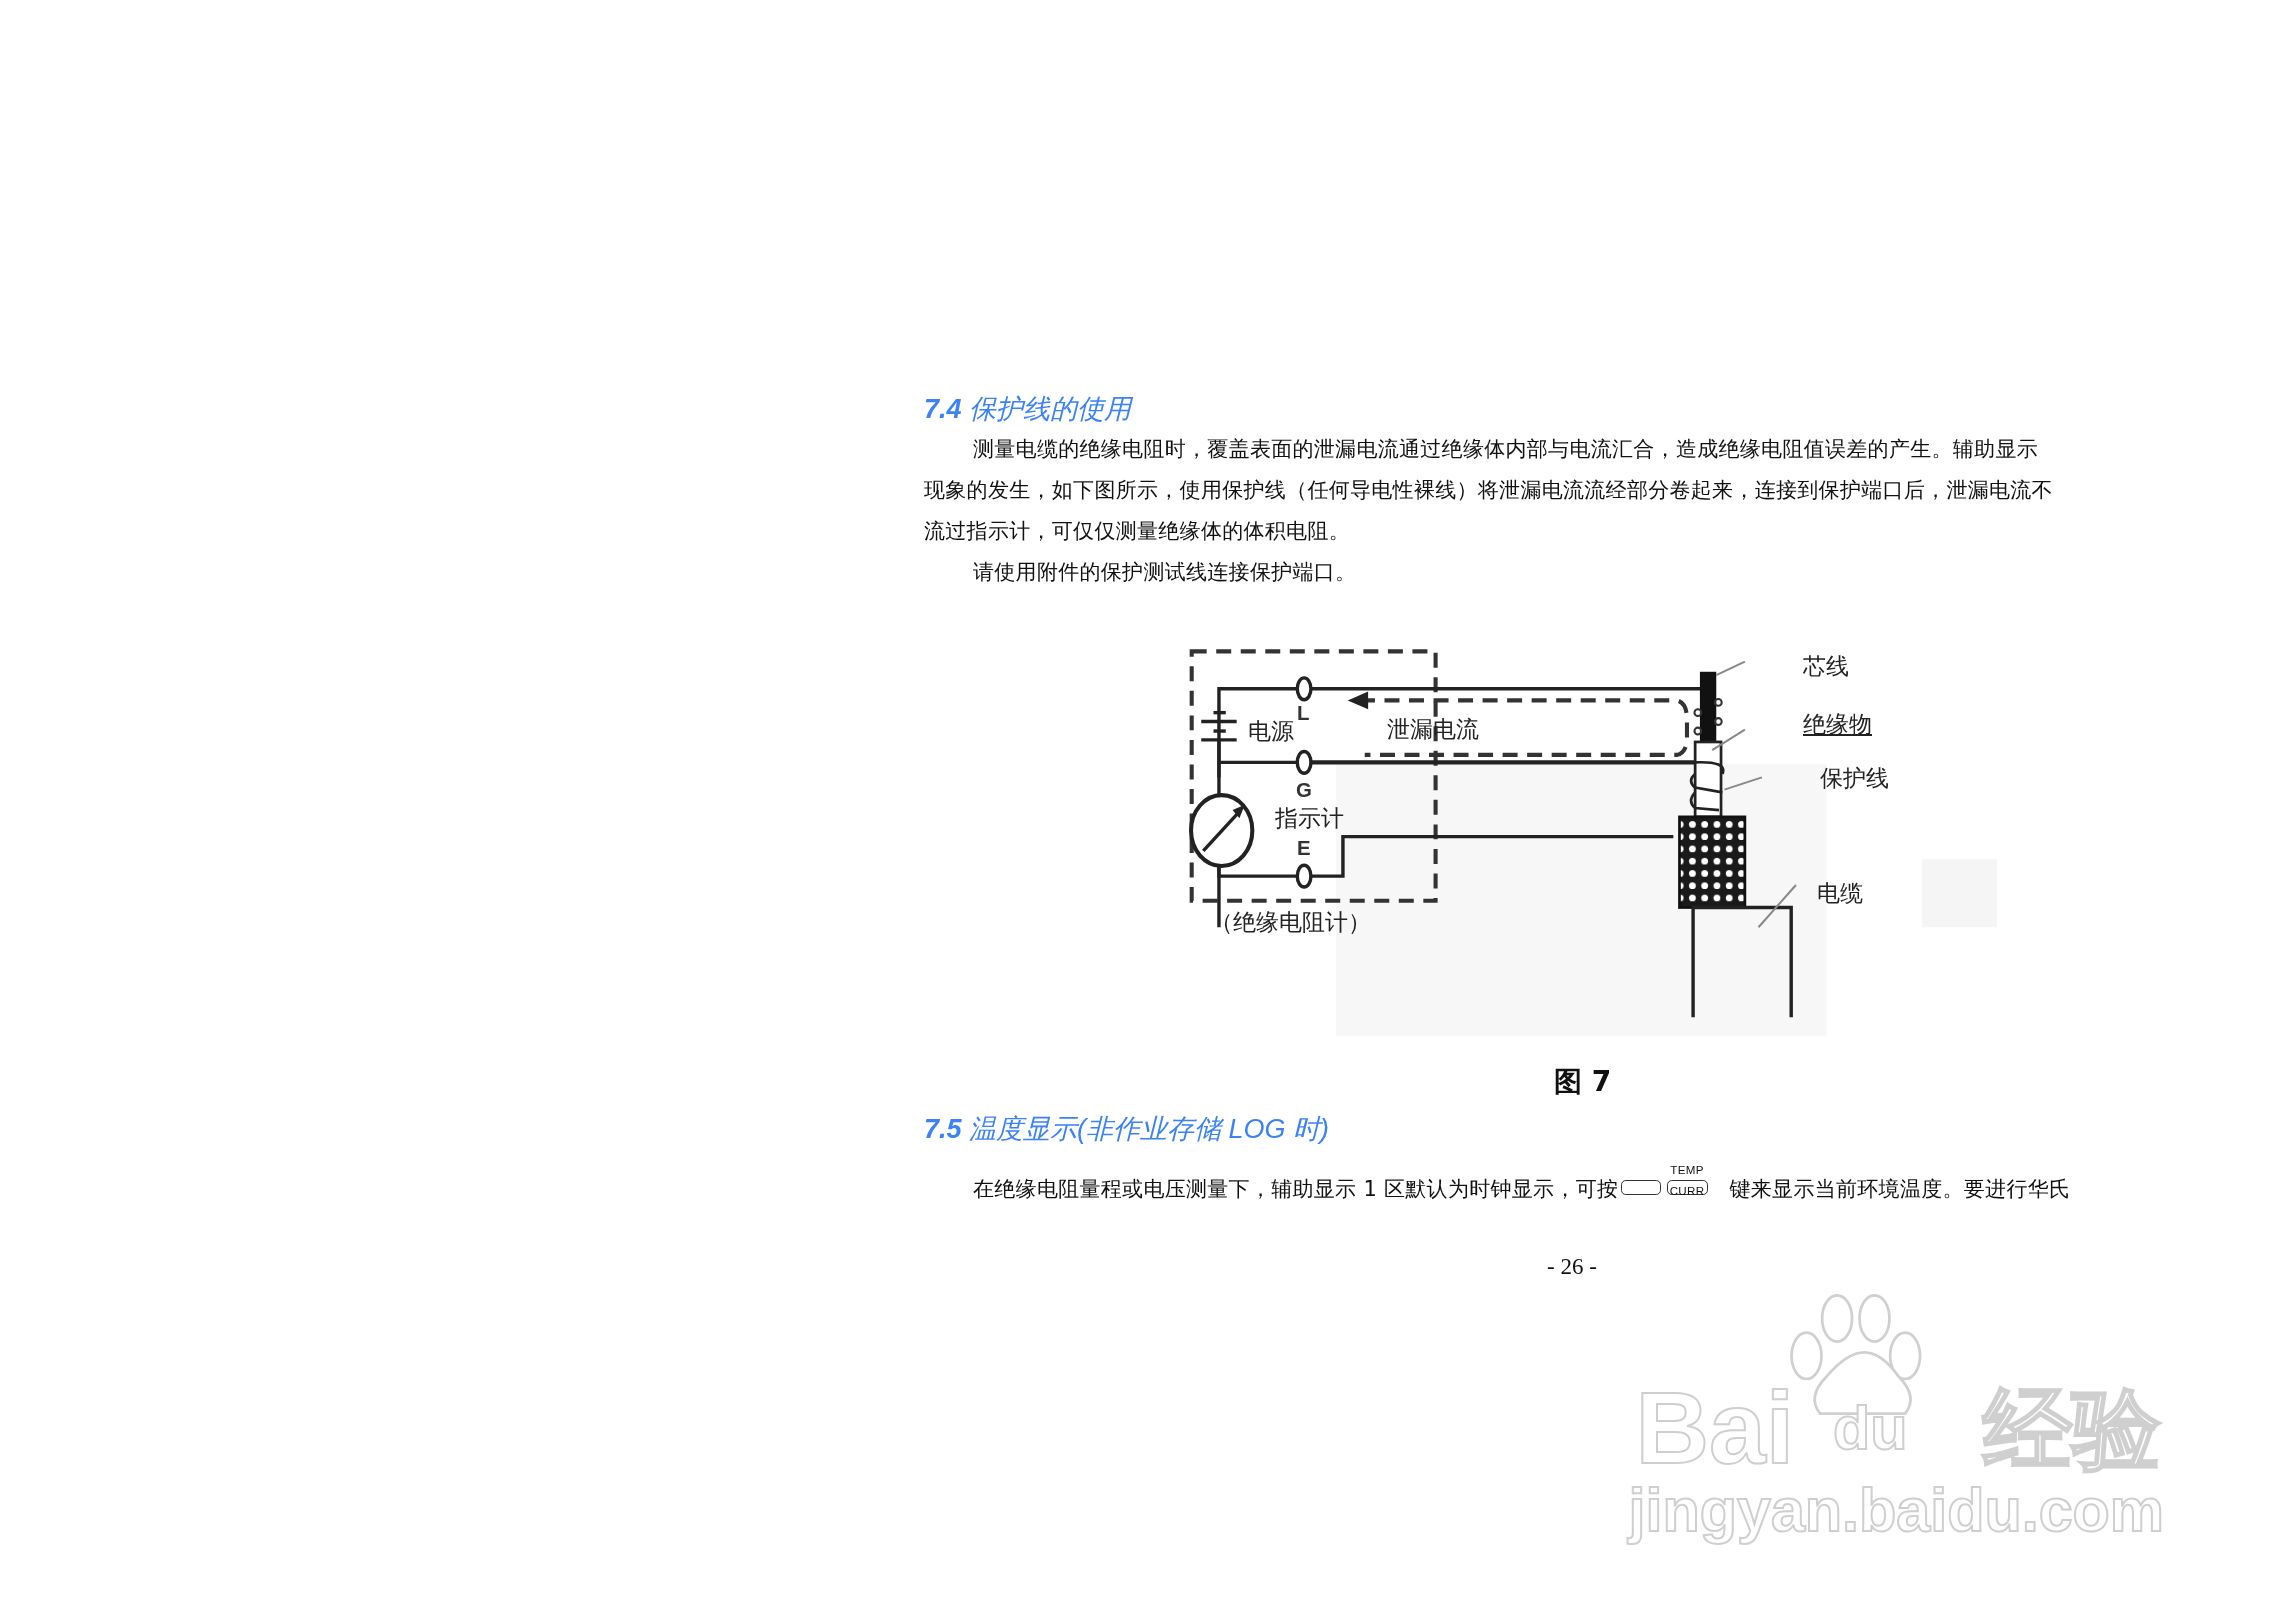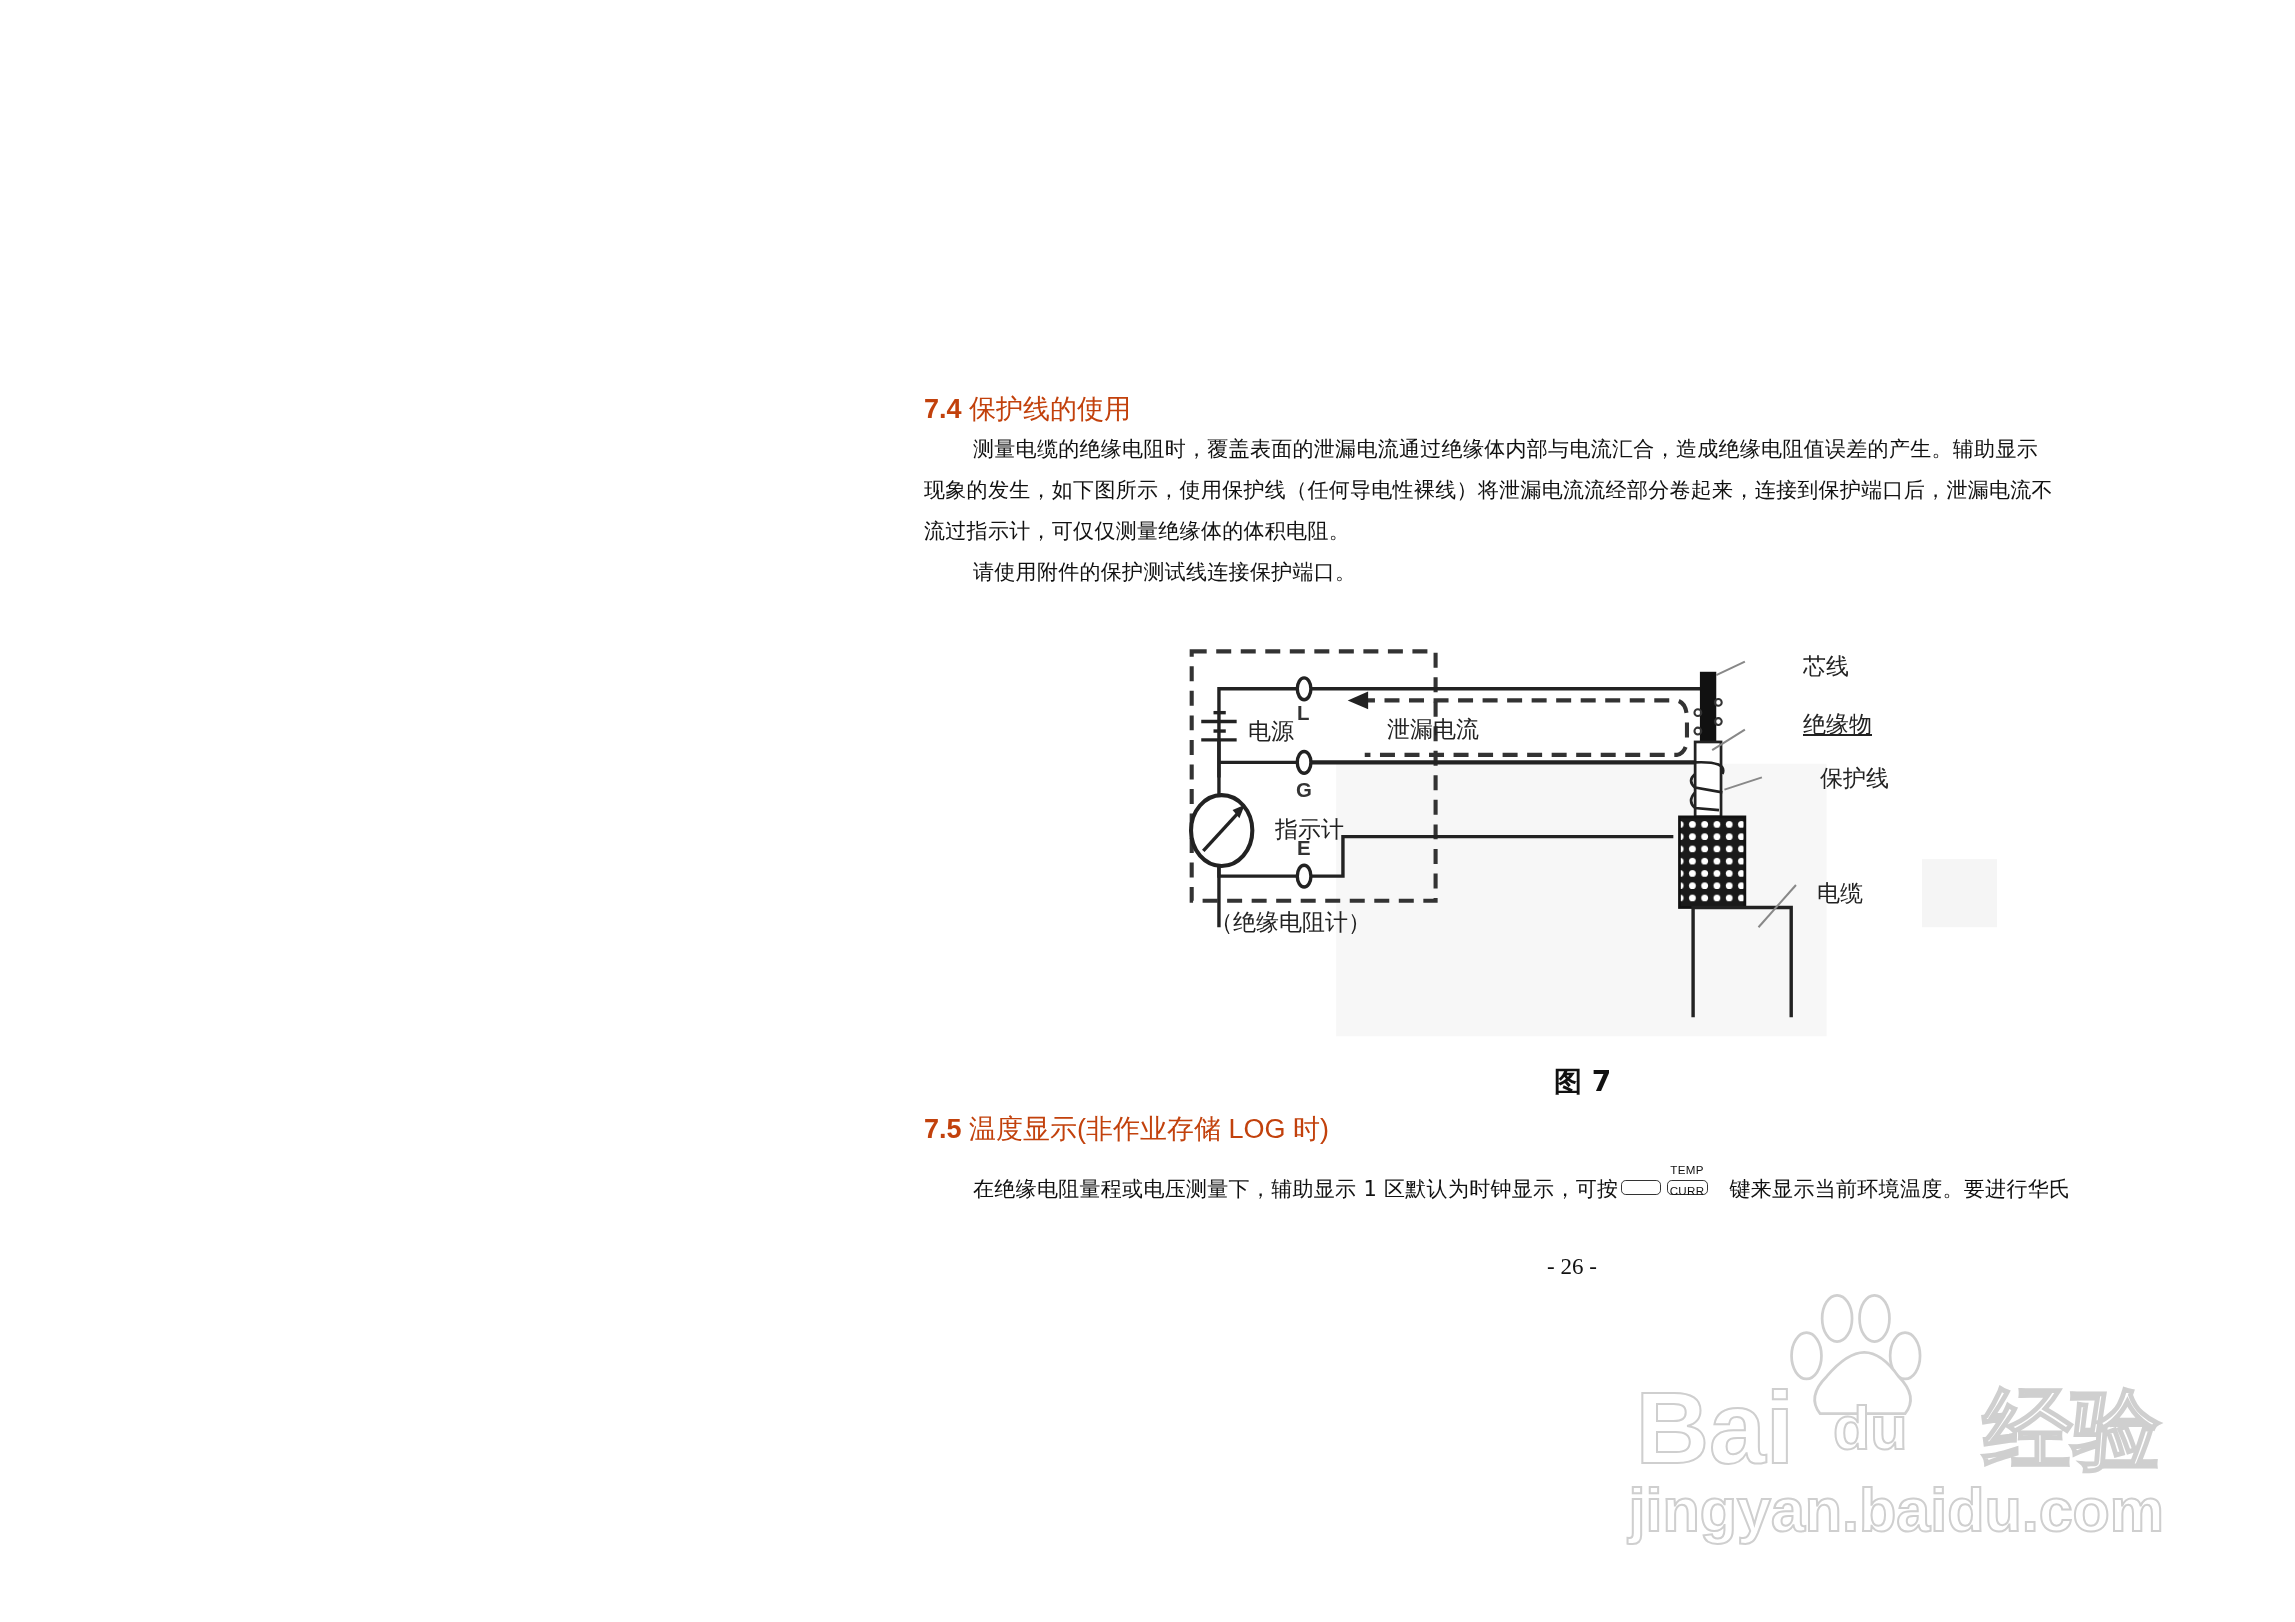--- a/index.html
+++ b/index.html
@@ -1,19 +1,19 @@
 <!DOCTYPE html>
 <html style="font-size:11px"><head>
 <meta charset="utf-8">
 <style>
   html, body { margin:0; padding:0; background:#ffffff; }
   body { width:2295px; height:1623px; position:relative; overflow:hidden;
          font-family: "DejaVu Sans", "Liberation Sans", sans-serif; color:#111; }
   .abs { position:absolute; }
-  .h2 { font-family:"Liberation Sans","DejaVu Sans",sans-serif; font-size:27px; color:#c2410c; white-space:nowrap; }
+  .h2 { font-family:"Liberation Sans","DejaVu Sans",sans-serif; font-size:27px; color:#3b82f6; white-space:nowrap;font-style:italic; }
   .h2 .num { font-weight:bold; }
   .para { font-size:21px; line-height:41px; letter-spacing:0.3px; white-space:nowrap; color:#111; }
   .caption { font-size:28px; font-weight:bold; white-space:nowrap; }
   .pageno { font-family:"Liberation Serif","DejaVu Serif",serif; font-size:23px; white-space:nowrap; }
   .key { display:inline-block; vertical-align:middle; border:1.4px solid #333; border-radius:4.8px; height:15px; box-sizing:border-box; position:relative; top:-2.7px; }
   .key.blank { width:40px; margin-left:2.7px; }
   .key.curr { width:41px; margin-left:5.5px; font-family:"Liberation Sans",sans-serif; font-size:11.6px; line-height:20.4px; text-align:center; }
   .key-top { position:absolute; top:-20.4px; left:0; width:100%; text-align:center; font-family:"Liberation Sans",sans-serif; font-size:11.6px; }
   .diag-label { font-size:23px; white-space:nowrap; color:#222; }
   .term { font-family:"Liberation Sans",sans-serif; font-weight:bold; font-size:20.4px; color:#333; }
@@ -87,21 +87,21 @@
 
     <polyline points="784,562 784,401 928,401 928,562" fill="none" stroke="#222" stroke-width="5"></polyline>
 
     <line x1="818" y1="60" x2="860" y2="40" stroke="#888" stroke-width="3"></line>
     <line x1="812" y1="170" x2="860" y2="140" stroke="#888" stroke-width="3"></line>
     <line x1="830" y1="228" x2="885" y2="210" stroke="#888" stroke-width="3"></line>
     <line x1="880" y1="430" x2="935" y2="368" stroke="#888" stroke-width="3"></line>
   </svg>
   
   <div class="abs diag-label" style="left:89px; top:82px;">电源</div>
-  <div class="abs diag-label" style="left:116px; top:180px;text-align:center;">指示计</div>
+  <div class="abs diag-label" style="left:116px; top:169px;text-align:center;">指示计</div>
   <div class="abs diag-label" style="left:51px; top:273px;">（绝缘电阻计）</div>
   <div class="abs diag-label" style="left:228px; top:80px;">泄漏电流</div>
   <div class="abs diag-label" style="left:644px; top:17px;">芯线</div>
   <div class="abs diag-label" style="left:644px; top:75px;text-decoration:underline;">绝缘物</div>
   <div class="abs diag-label" style="left:661px; top:129px;">保护线</div>
   <div class="abs diag-label" style="left:658px; top:232px;margin-top:12px;">电缆</div>
   <div class="abs term" style="left:138px; top:68px;">L</div>
   <div class="abs term" style="left:137px; top:145px;">G</div>
   <div class="abs term" style="left:138px; top:203px;">E</div>
 </div>

